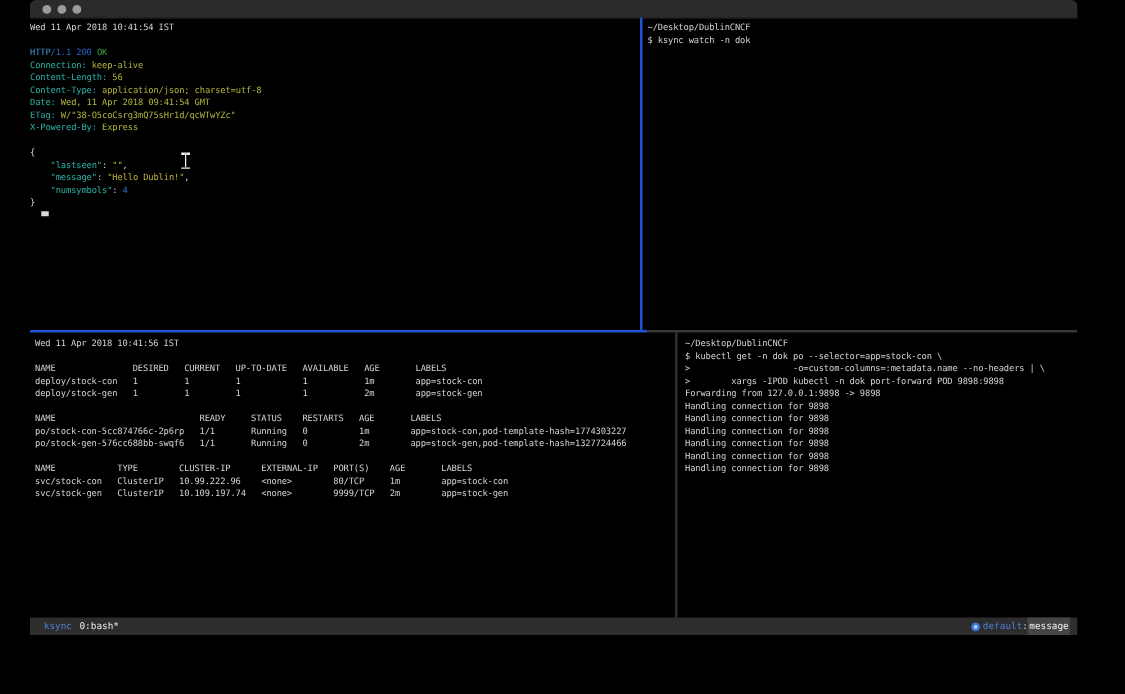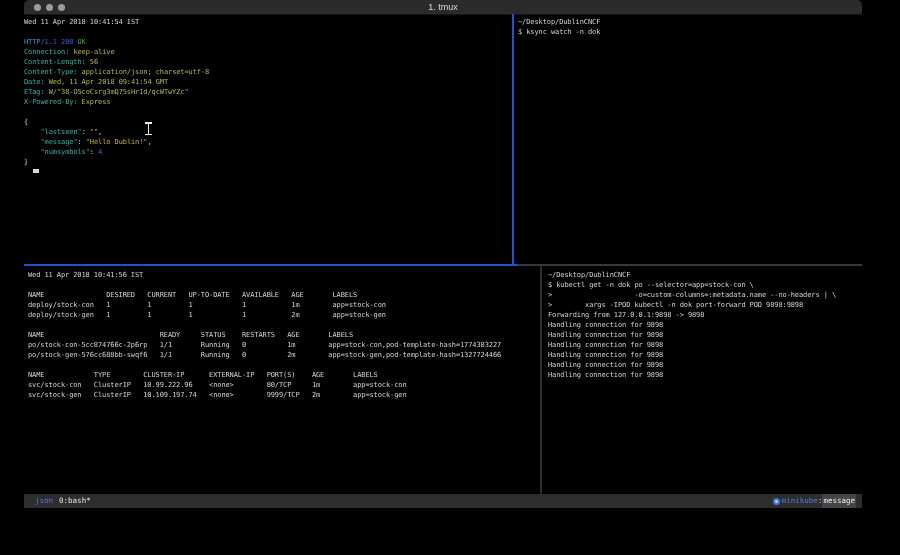--- a/index.html
+++ b/index.html
@@ -49,45 +49,44 @@
 
 <div class="page">
   <div class="window">
 
     <div class="titlebar">
       <div class="traffic">
         <span class="dot"></span>
         <span class="dot"></span>
         <span class="dot"></span>
       </div>
-      <div class="title">1. tmux</div>
     </div>
 
     <pre class="pane pane-tl" id="pane-tl"><div class="tline"><span style="color: rgb(212, 212, 212);">Wed 11 Apr 2018 10:41:54 IST</span></div><div class="tline">&nbsp;</div><div class="tline"><span style="color: rgb(63, 147, 210);">HTTP</span><span style="color: rgb(44, 99, 201);">/1.1 200 </span><span style="color: rgb(63, 166, 63);">OK</span></div><div class="tline"><span style="color: rgb(44, 179, 166);">Connection:</span><span style="color: rgb(180, 182, 62);"> keep-alive</span></div><div class="tline"><span style="color: rgb(44, 179, 166);">Content-Length:</span><span style="color: rgb(180, 182, 62);"> 56</span></div><div class="tline"><span style="color: rgb(44, 179, 166);">Content-Type:</span><span style="color: rgb(180, 182, 62);"> application/json; charset=utf-8</span></div><div class="tline"><span style="color: rgb(44, 179, 166);">Date:</span><span style="color: rgb(180, 182, 62);"> Wed, 11 Apr 2018 09:41:54 GMT</span></div><div class="tline"><span style="color: rgb(44, 179, 166);">ETag:</span><span style="color: rgb(180, 182, 62);"> W/"38-O5coCsrg3mQ75sHr1d/qcWTwYZc"</span></div><div class="tline"><span style="color: rgb(44, 179, 166);">X-Powered-By:</span><span style="color: rgb(180, 182, 62);"> Express</span></div><div class="tline">&nbsp;</div><div class="tline"><span style="color: rgb(212, 212, 212);">{</span></div><div class="tline"><span style="color: rgb(212, 212, 212);">    </span><span style="color: rgb(44, 179, 166);">"lastseen"</span><span style="color: rgb(212, 212, 212);">: </span><span style="color: rgb(194, 178, 62);">""</span><span style="color: rgb(212, 212, 212);">,</span></div><div class="tline"><span style="color: rgb(212, 212, 212);">    </span><span style="color: rgb(44, 179, 166);">"message"</span><span style="color: rgb(212, 212, 212);">: </span><span style="color: rgb(194, 178, 62);">"Hello Dublin!"</span><span style="color: rgb(212, 212, 212);">,</span></div><div class="tline"><span style="color: rgb(212, 212, 212);">    </span><span style="color: rgb(44, 179, 166);">"numsymbols"</span><span style="color: rgb(212, 212, 212);">: </span><span style="color: rgb(46, 114, 210);">4</span></div><div class="tline"><span style="color: rgb(212, 212, 212);">}</span></div></pre>
     <pre class="pane pane-tr" id="pane-tr"><div class="tline"><span style="color: rgb(212, 212, 212);">~/Desktop/DublinCNCF</span></div><div class="tline"><span style="color: rgb(212, 212, 212);">$ ksync watch -n dok</span></div></pre>
     <pre class="pane pane-bl" id="pane-bl"><div class="tline"><span style="color: rgb(212, 212, 212);">Wed 11 Apr 2018 10:41:56 IST</span></div><div class="tline">&nbsp;</div><div class="tline"><span style="color: rgb(212, 212, 212);">NAME               DESIRED   CURRENT   UP-TO-DATE   AVAILABLE   AGE       LABELS</span></div><div class="tline"><span style="color: rgb(212, 212, 212);">deploy/stock-con   1         1         1            1           1m        app=stock-con</span></div><div class="tline"><span style="color: rgb(212, 212, 212);">deploy/stock-gen   1         1         1            1           2m        app=stock-gen</span></div><div class="tline">&nbsp;</div><div class="tline"><span style="color: rgb(212, 212, 212);">NAME                            READY     STATUS    RESTARTS   AGE       LABELS</span></div><div class="tline"><span style="color: rgb(212, 212, 212);">po/stock-con-5cc874766c-2p6rp   1/1       Running   0          1m        app=stock-con,pod-template-hash=1774303227</span></div><div class="tline"><span style="color: rgb(212, 212, 212);">po/stock-gen-576cc688bb-swqf6   1/1       Running   0          2m        app=stock-gen,pod-template-hash=1327724466</span></div><div class="tline">&nbsp;</div><div class="tline"><span style="color: rgb(212, 212, 212);">NAME            TYPE        CLUSTER-IP      EXTERNAL-IP   PORT(S)    AGE       LABELS</span></div><div class="tline"><span style="color: rgb(212, 212, 212);">svc/stock-con   ClusterIP   10.99.222.96    &lt;none&gt;        80/TCP     1m        app=stock-con</span></div><div class="tline"><span style="color: rgb(212, 212, 212);">svc/stock-gen   ClusterIP   10.109.197.74   &lt;none&gt;        9999/TCP   2m        app=stock-gen</span></div></pre>
     <pre class="pane pane-br" id="pane-br"><div class="tline"><span style="color: rgb(212, 212, 212);">~/Desktop/DublinCNCF</span></div><div class="tline"><span style="color: rgb(212, 212, 212);">$ kubectl get -n dok po --selector=app=stock-con \</span></div><div class="tline"><span style="color: rgb(212, 212, 212);">&gt;                    -o=custom-columns=:metadata.name --no-headers | \</span></div><div class="tline"><span style="color: rgb(212, 212, 212);">&gt;        xargs -IPOD kubectl -n dok port-forward POD 9898:9898</span></div><div class="tline"><span style="color: rgb(212, 212, 212);">Forwarding from 127.0.0.1:9898 -&gt; 9898</span></div><div class="tline"><span style="color: rgb(212, 212, 212);">Handling connection for 9898</span></div><div class="tline"><span style="color: rgb(212, 212, 212);">Handling connection for 9898</span></div><div class="tline"><span style="color: rgb(212, 212, 212);">Handling connection for 9898</span></div><div class="tline"><span style="color: rgb(212, 212, 212);">Handling connection for 9898</span></div><div class="tline"><span style="color: rgb(212, 212, 212);">Handling connection for 9898</span></div><div class="tline"><span style="color: rgb(212, 212, 212);">Handling connection for 9898</span></div></pre>
 
     <div class="vdiv-top"></div>
     <div class="hdiv-blue"></div>
     <div class="hdiv-gray"></div>
     <div class="vdiv-bottom"></div>
 
     <div class="cursor-block"></div>
     <div class="ibeam">
       <div class="cap top"></div>
         <div class="bar"></div>
         <div class="cap bot"></div>
     </div>
 
     <div class="statusbar">
-      <span class="session">json</span>
+      <span class="session">ksync</span>
       <span class="winlabel">0:bash*</span>
       <span class="sb-right">
         <span class="kicon"></span>
-        <span class="ctx">minikube</span>
+        <span class="ctx">default</span>
         <span class="sep">:</span>
         <span class="ns">message</span>
       </span>
     </div>
 
   </div>
 </div>
 
 </body></html>

